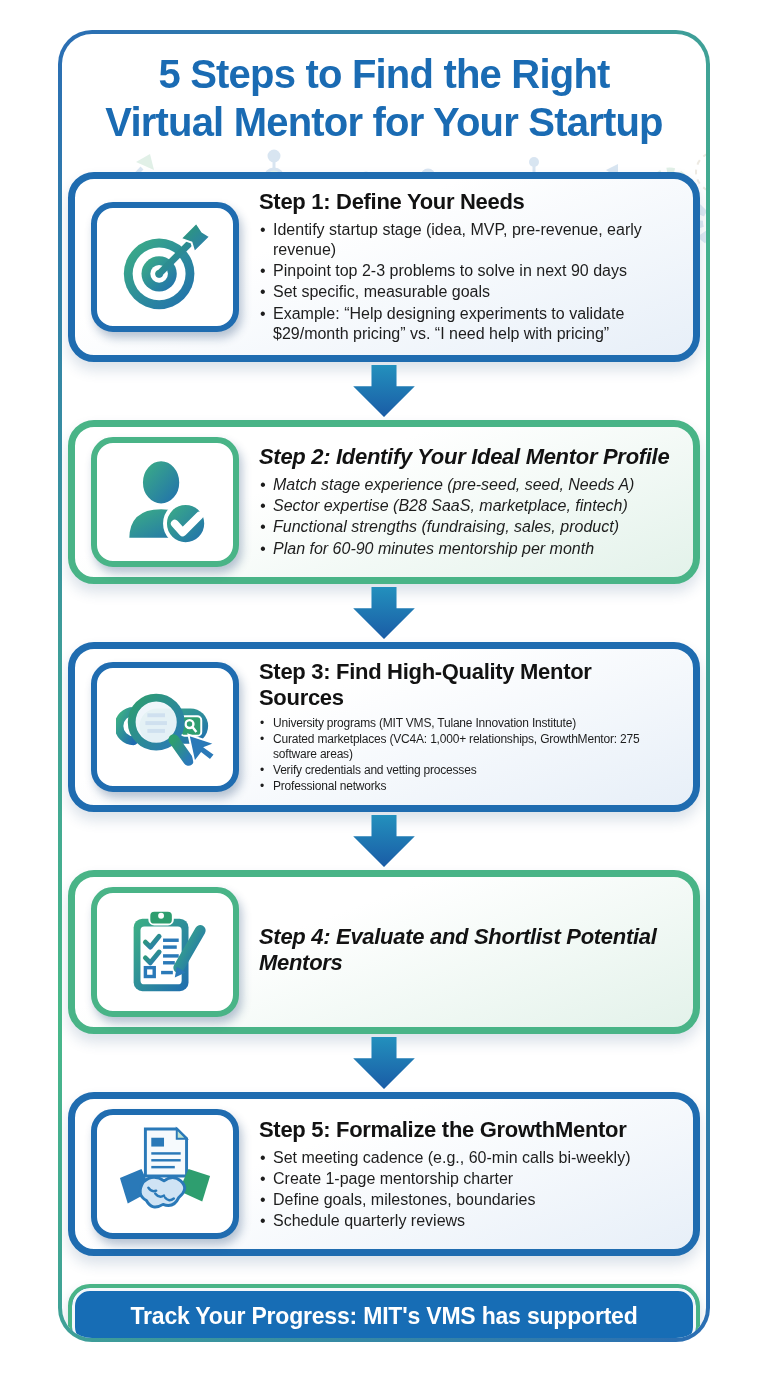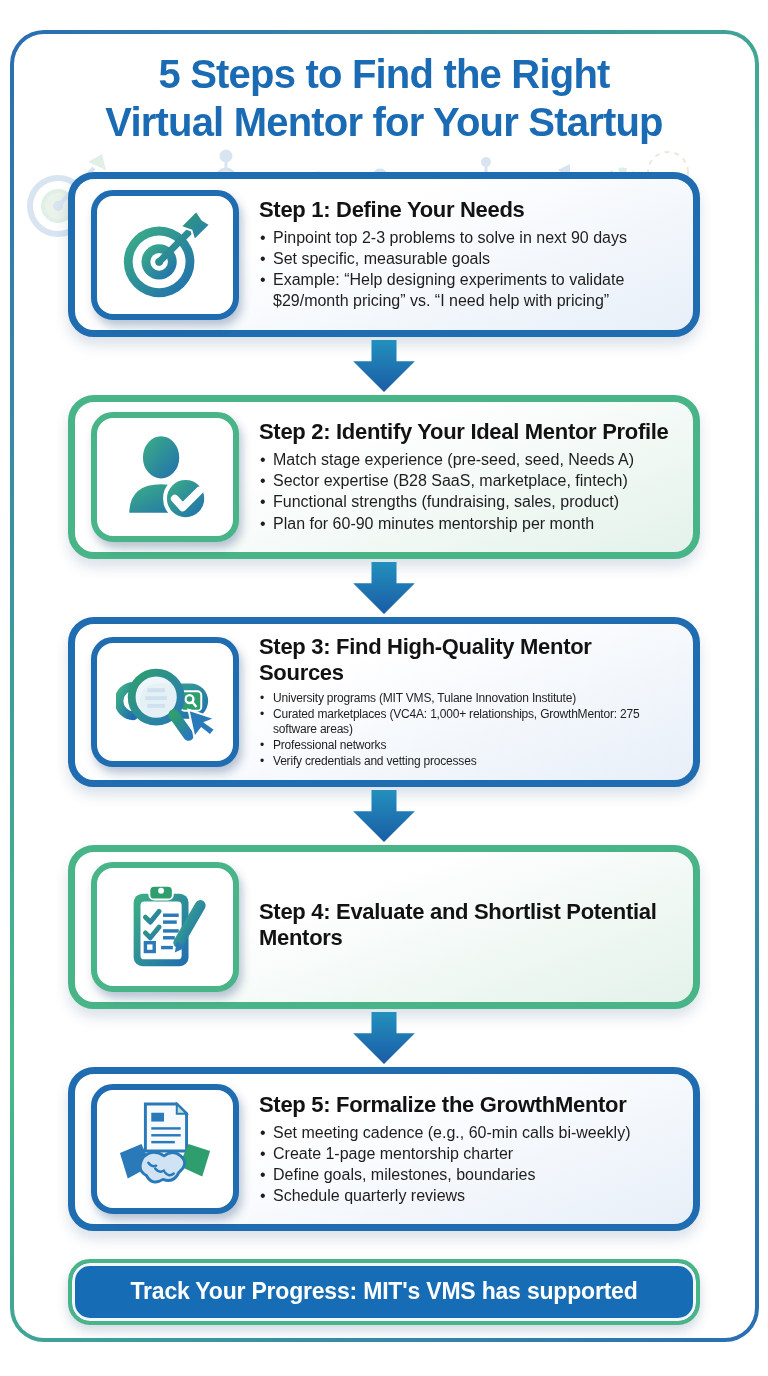--- a/index.html
+++ b/index.html
@@ -1,21 +1,21 @@
 <!DOCTYPE html>
 <html><head>
 <meta charset="utf-8">
 <style>
   html,body{margin:0;padding:0;}
   body{
     width:768px;height:1376px;overflow:hidden;background:#ffffff;
     font-family:"Liberation Sans", sans-serif;
   }
   .frame{
-    width:749px;height:1312px;margin:30px auto 0;border-radius:34px;
+    width:652px;height:1312px;margin:30px auto 0;border-radius:34px;
     background:linear-gradient(135deg,#2a6db4 0%,#49b989 50%,#2a6db4 100%);
     padding:4px;box-sizing:border-box;
   }
   .frame-inner{
     width:100%;height:100%;background:#ffffff;border-radius:30px;
     position:relative;overflow:hidden;
   }
   .deco{position:absolute;top:114px;left:4px;width:678px;height:118px;opacity:.55;z-index:0;}
   .title{
     position:relative;z-index:1;margin:16px 6px 0;text-align:center;
@@ -25,21 +25,21 @@
   .steps{
     position:relative;z-index:1;width:632px;margin:26px auto 0;
     display:flex;flex-direction:column;align-items:center;
   }
   .card{
     width:100%;box-sizing:border-box;display:flex;align-items:center;gap:20px;
     padding:10px 16px;border:7px solid;border-radius:26px;
     box-shadow:0 8px 14px rgba(25,70,120,.16);
   }
   .card--blue{border-color:#1f6cb0;background:linear-gradient(160deg,#ffffff 35%,#e7eff8);}
-  .card--green{border-color:#49b487;background:linear-gradient(160deg,#ffffff 35%,#e3f2ea);}
+  .card--green{border-color:#49b487;background:linear-gradient(160deg,#ffffff 35%,#e3f2ea);font-style:italic;}
   [data-name="step-card-1"]{min-height:165px}
   [data-name="step-card-2"]{min-height:152px}
   [data-name="step-card-3"]{min-height:157px}
   [data-name="step-card-4"]{min-height:160px}
   [data-name="step-card-5"]{min-height:151px}
   .icon-box{
     flex:0 0 148px;height:130px;border:6px solid;border-radius:22px;background:#fff;
     display:grid;place-items:center;box-sizing:border-box;
     box-shadow:3px 6px 10px rgba(20,60,110,.30);
   }
@@ -215,20 +215,21 @@
     <div class="steps" data-name="steps-list">
   <section class="card card--blue" data-name="step-card-1">
     <div class="icon-box" data-name="target-icon-box">
       <svg viewBox="0 0 100 100" data-name="target-icon">
               <use href="#target-icon"></use>
             </svg>
     </div>
     <div class="content" data-name="step-content">
       <h2 data-name="step-title">Step 1: Define Your Needs</h2>
       <ul data-name="step-bullet-list">
+              <li data-name="bullet-item">Identify startup stage (idea, MVP, pre-revenue, early revenue)</li>
               <li data-name="bullet-item">Pinpoint top 2-3 problems to solve in next 90 days</li>
               <li data-name="bullet-item">Set specific, measurable goals</li>
               <li data-name="bullet-item">Example: “Help designing experiments to validate $29/month pricing” vs. “I need help with pricing”</li>
             </ul>
     </div>
   </section>
 
   <div class="arrow" data-name="arrow-down-icon">
     <svg width="64" height="52" viewBox="0 0 64 54">
       <path d="M19 0 H45 V22 H64 L32 54 L0 22 H19 Z" fill="url(#ag)"></path>
@@ -262,22 +263,22 @@
     <div class="icon-box" data-name="search-icon-box">
       <svg viewBox="0 0 100 100" data-name="search-icon">
               <use href="#search-icon"></use>
             </svg>
     </div>
     <div class="content" data-name="step-content">
       <h2 data-name="step-title">Step 3: Find High-Quality Mentor Sources</h2>
       <ul data-name="step-bullet-list">
               <li data-name="bullet-item">University programs (MIT VMS, Tulane Innovation Institute)</li>
               <li data-name="bullet-item">Curated marketplaces (VC4A: 1,000+ relationships, GrowthMentor: 275 software areas)</li>
+              <li data-name="bullet-item">Verify credentials and vetting processes</li>
               <li data-name="bullet-item">Professional networks</li>
-              <li data-name="bullet-item">Verify credentials and vetting processes</li>
             </ul>
     </div>
   </section>
 
   <div class="arrow" data-name="arrow-down-icon">
     <svg width="64" height="52" viewBox="0 0 64 54">
       <path d="M19 0 H45 V22 H64 L32 54 L0 22 H19 Z" fill="url(#ag)"></path>
     </svg>
   </div>
 

